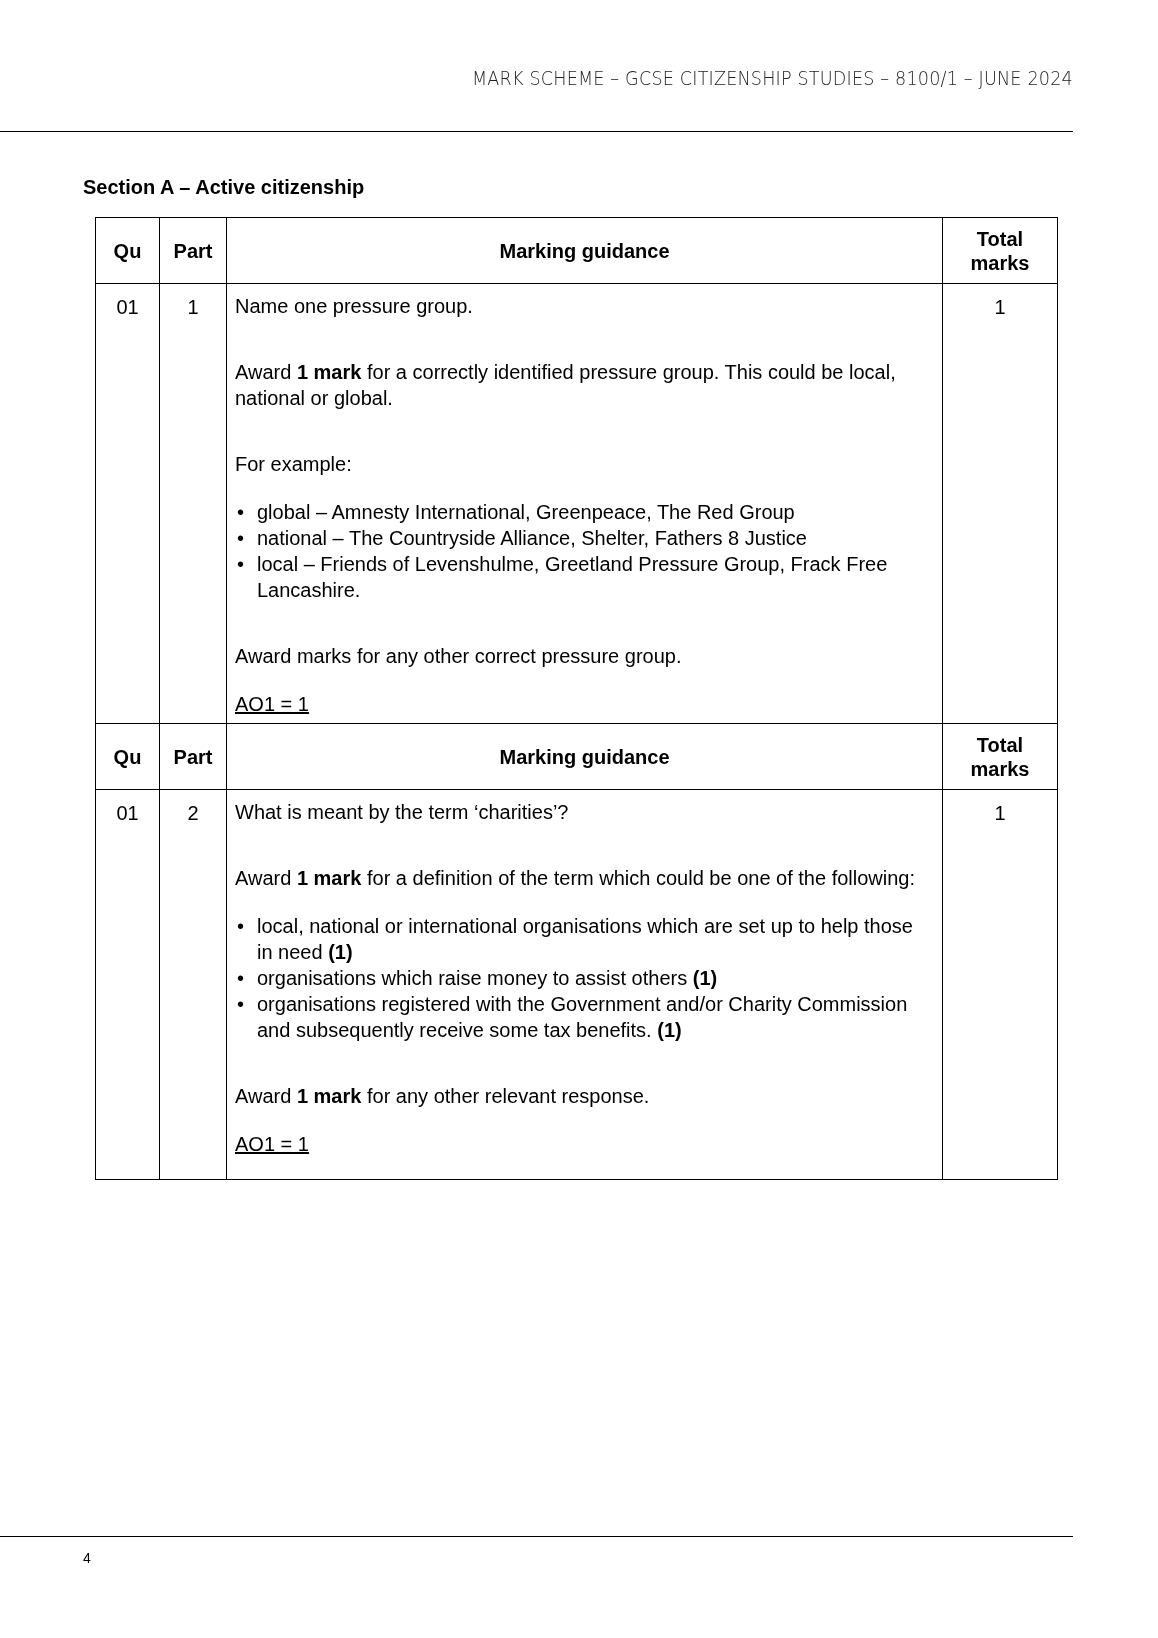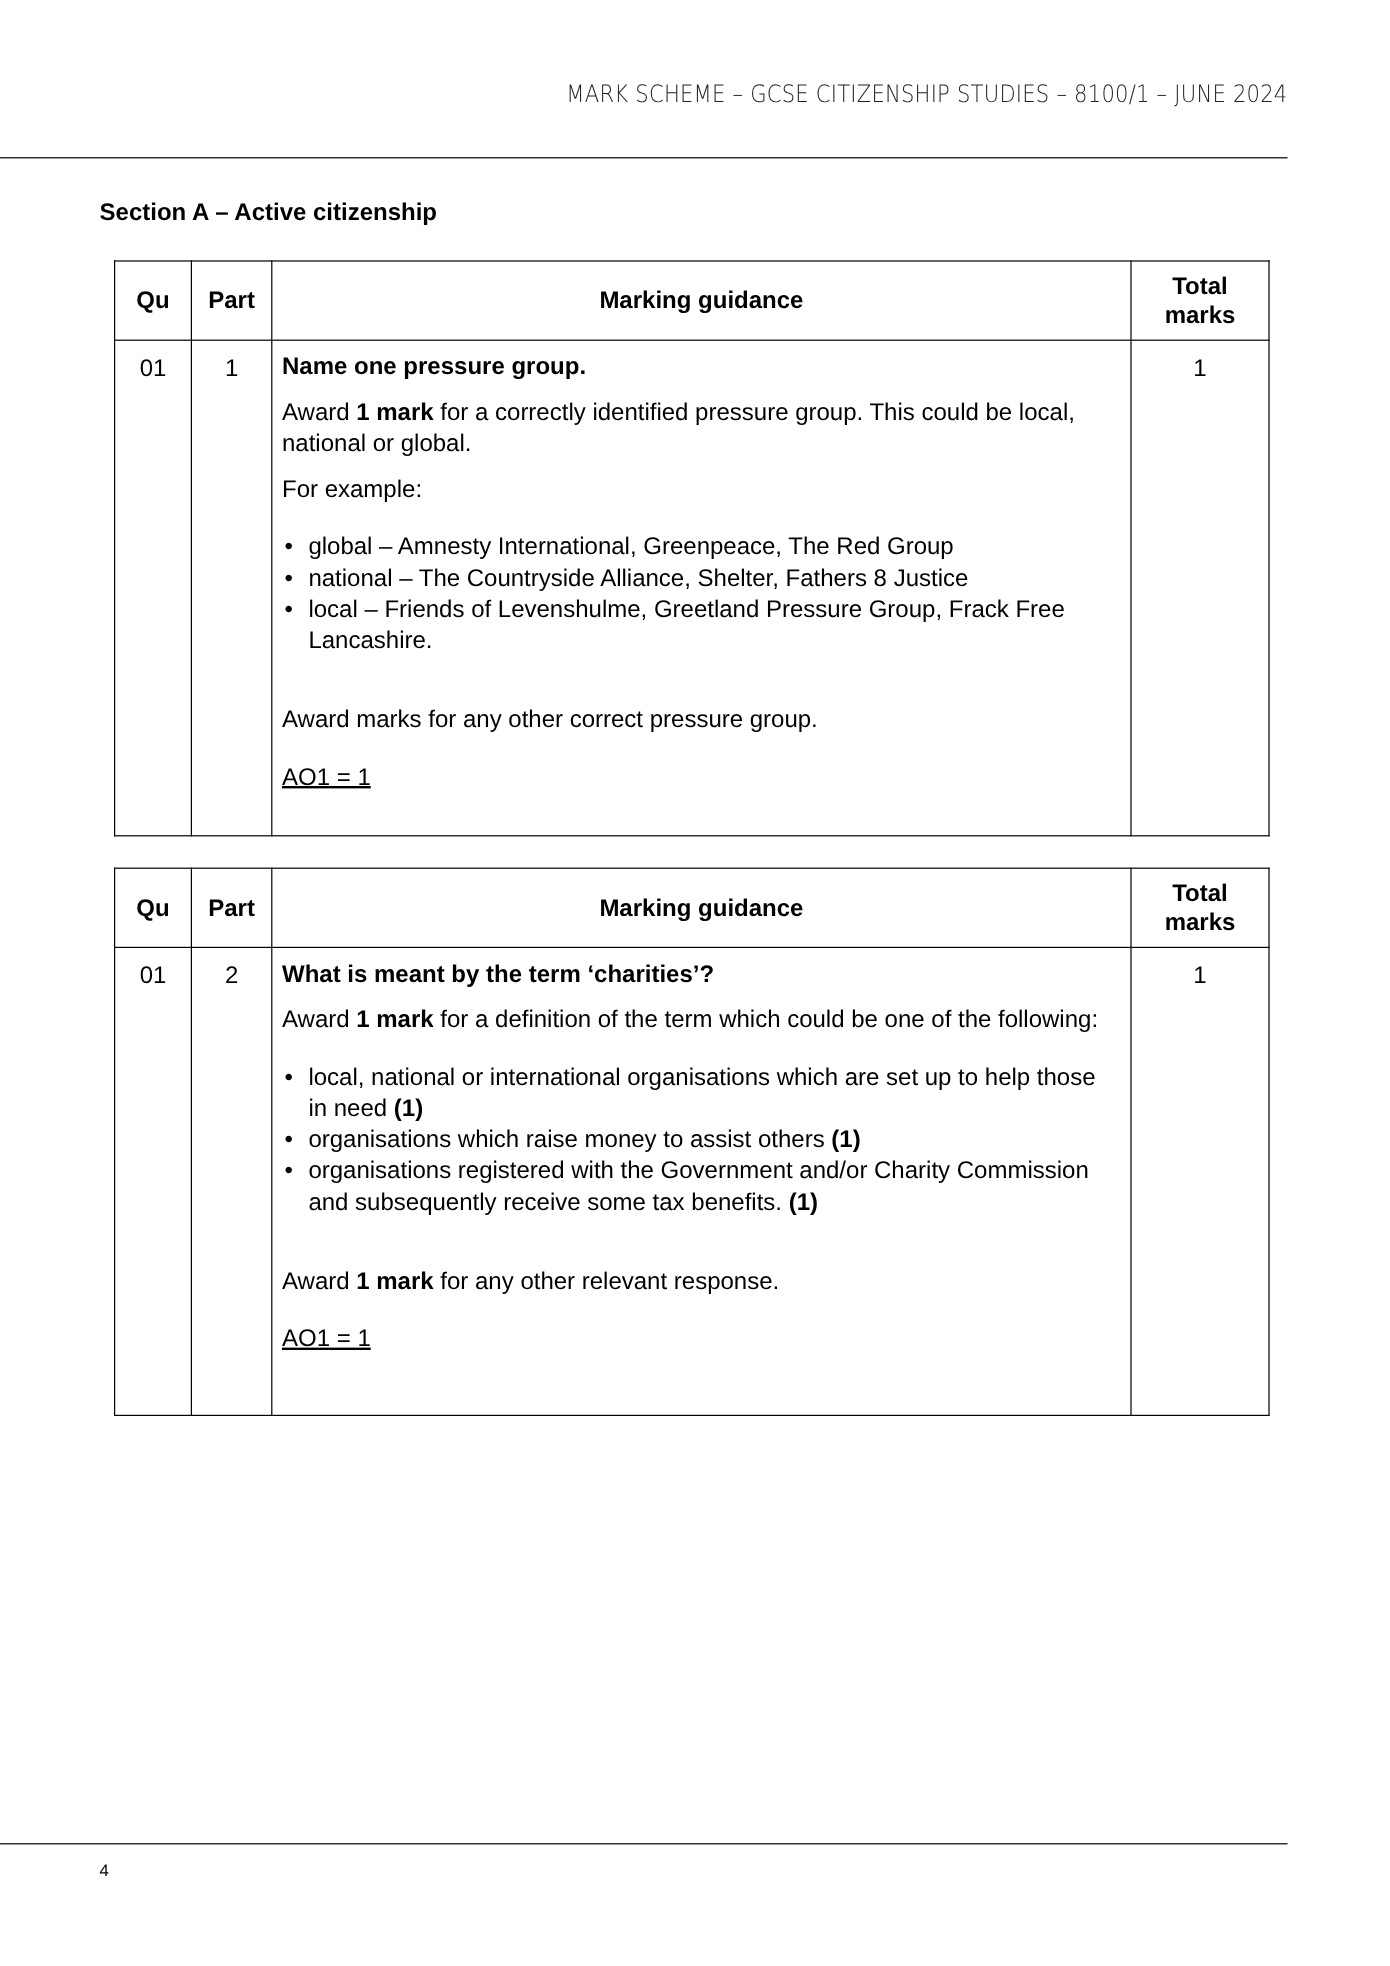--- a/index.html
+++ b/index.html
@@ -11,36 +11,36 @@
     position: absolute; right: 85px; top: 66px;
     font-family: "DejaVu Sans", sans-serif; font-weight: 300;
     font-size: 20px; letter-spacing: 0.2px; color: #222;
     transform: scaleX(0.88); transform-origin: right center;
     white-space: nowrap;
   }
   .rule { position: absolute; left: 0; width: 1073px; height: 0; border-top: 1.5px solid #000; }
   .rule.top { top: 131px; }
   .rule.bottom { top: 1536px; }
   .section-title {
-    position: absolute; left: 83px; top: 166px;
+    position: absolute; left: 83px; top: 176px;
     font-size: 20px; font-weight: bold;
   }
   table.ms {
     position: absolute; left: 95px; width: 962px;
     border-collapse: collapse; table-layout: fixed;
     font-size: 20px; line-height: 26px;
   }
   table.ms td, table.ms th { border: 1.3px solid #000; vertical-align: top; }
   table.ms th { font-weight: bold; text-align: center; vertical-align: middle; height: 65px; padding: 0; line-height: 24px; }
   col.c-qu { width: 64px; } col.c-part { width: 67px; } col.c-guid { width: 716px; } col.c-total { width: 115px; }
   td.qu, td.part { text-align: center; font-weight: normal; padding-top: 10px; }
   td.total { text-align: center; padding-top: 10px; }
   td.guid { padding: 9px 8px 6px 8px; }
-  .q-title { font-weight: bold; }
-  .para { margin-top: 12px; }
+  .q-title { font-weight: normal; }
+  .para { margin-top: 40px; }
   ul.bul { margin: 22px 0 0 0; padding: 0 0 0 22px; list-style: none; }
   ul.bul li { position: relative; }
   ul.bul li::before { content: "\2022"; position: absolute; left: -20px; top: 0; }
   .gap-lg { margin-top: 40px; }
   .ao { margin-top: 22px; text-decoration: underline; }
   .page-num { position: absolute; left: 83px; top: 1550px; font-size: 14px; }
 </style>
 </head>
 <body>
 

